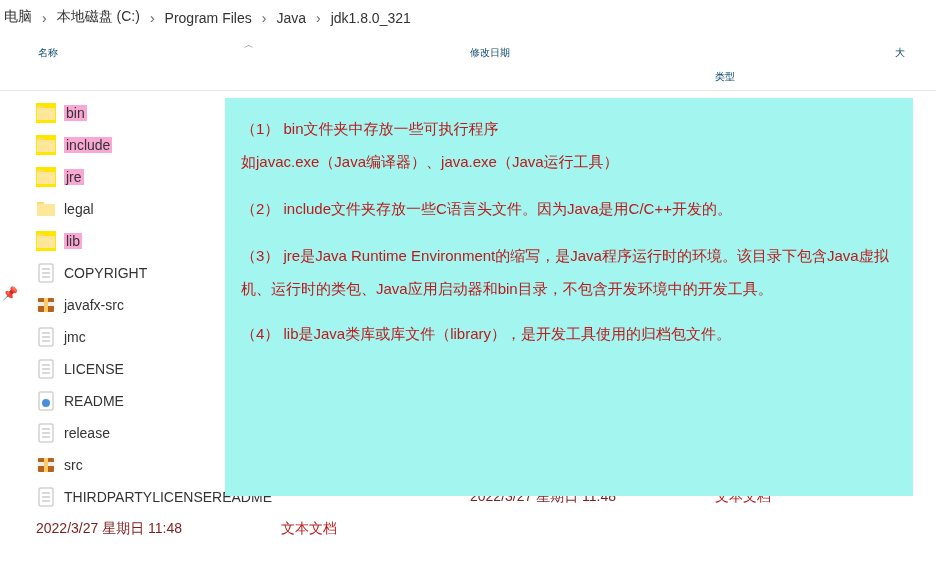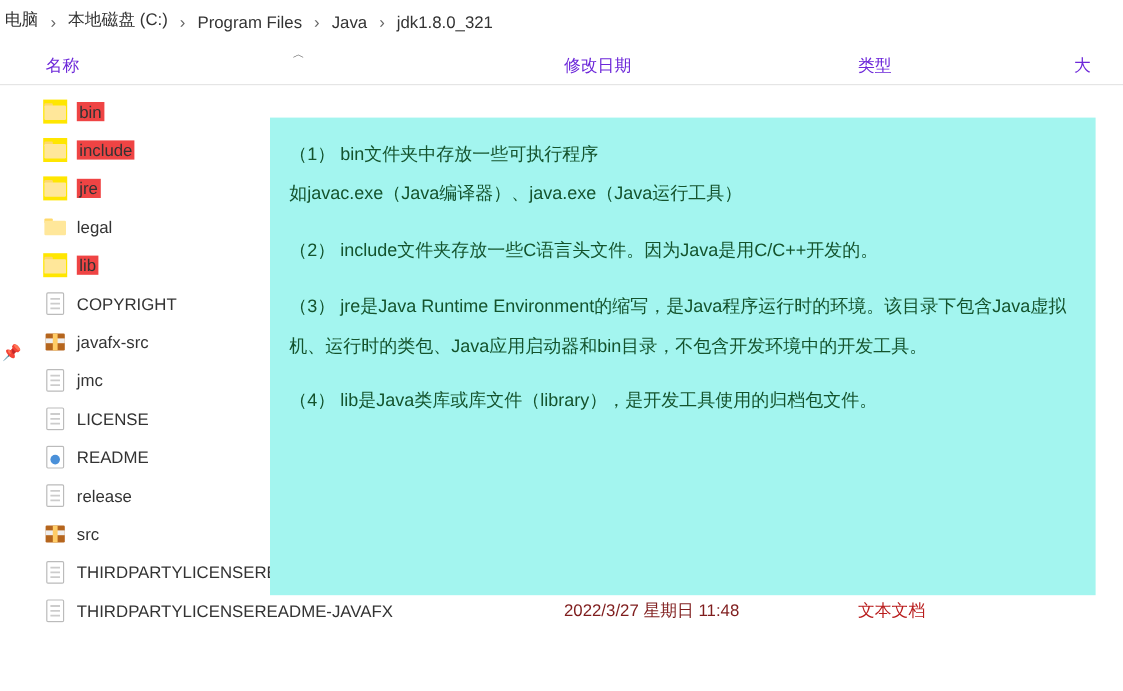--- a/index.html
+++ b/index.html
@@ -3,37 +3,37 @@
   <meta charset="utf-8">
   <style>
     * { margin: 0; padding: 0; box-sizing: border-box; }
     body { font-family: "Microsoft YaHei", sans-serif; font-size: 14px; color: #333; background: #fff; width: 936px; }
     
     .breadcrumb { display: flex; align-items: flex-end; padding: 8px 0 12px 0; font-size: 14px; }
     .breadcrumb-item { padding: 0 4px; }
     .breadcrumb-sep { color: #666; padding: 0 6px; }
     
     .headers { display: flex; border-bottom: 1px solid #e5e5e5; padding: 8px 0 6px 0; position: relative; }
-    .header-col { font-size: 14px; color: #6d28d9; }
+    .header-col { font-size: 10px; color: #0c4a6e; }
     .col-name { width: 470px; padding-left: 38px; }
     .col-date { width: 245px; }
-    .col-type { width: 180px; }
+    .col-type { width: 180px; margin-top: 24px; }
     .sort-chevron { position: absolute; left: 244px; top: 0; font-size: 10px; color: #555; }
     
     .file-list { padding-top: 6px; }
     .file-row { display: flex; align-items: center; height: 32px; padding-left: 36px; }
     .file-col-name { width: 434px; display: flex; align-items: center; gap: 8px; }
     .file-col-date { width: 245px; color: #7f1d1d; }
     .file-col-type { width: 180px; color: #b91c1c; }
     
     .icon { width: 20px; height: 20px; display: flex; align-items: center; justify-content: center; flex-shrink: 0; }
     .folder-icon svg rect.tab { fill: #ffd96a; }
     .folder-icon svg rect.body { fill: #ffe79a; }
     .folder-icon.hl { background: #ffe600; }
-    .folder-icon.hl + .file-name.hl { background: #ef4444; padding: 0 2px; }
+    .folder-icon.hl + .file-name.hl { background: #f9a8d4; padding: 0 2px; }
     
     .archive-icon svg rect { fill: #b5651d; }
     .archive-icon svg rect.stripe { fill: #ffcc66; }
     .archive-icon svg rect.band { fill: #eee; }
     
     .doc-icon svg rect { fill: #fff; stroke: #bbb; stroke-width: 1; }
     .doc-icon svg line { stroke: #ccc; stroke-width: 1.5; }
     
     .html-icon svg rect { fill: #fff; stroke: #bbb; stroke-width: 1; }
     .html-icon svg circle { fill: #4a90d9; }
@@ -42,21 +42,21 @@
     .file-name.hl { background: #ffe600; }
     
     .overlay { 
       position: absolute; 
       left: 225px; top: 98px; 
       width: 688px; height: 398px; 
       background: #a3f5ef; 
       padding: 14px 16px; 
       font-size: 15px; 
       line-height: 2.2; 
-      color: #14532d;
+      color: #b91c1c;
     }
     .overlay .item4 { margin-top: 12px; }
   </style>
 </head>
 <body>
 
 <div class="breadcrumb">
   <span class="breadcrumb-item">电脑</span>
   <span class="breadcrumb-sep">›</span>
   <span class="breadcrumb-item">本地磁盘 (C:)</span>
@@ -252,31 +252,20 @@
             <line x1="4" y1="10" x2="12" y2="10"></line>
             <line x1="4" y1="14" x2="12" y2="14"></line>
           </svg>
         </span>
         <span class="file-name">THIRDPARTYLICENSEREADME</span>
       </div>
       <div class="file-col-date">2022/3/27 星期日 11:48</div>
       <div class="file-col-type">文本文档</div>
     </div>
     <div class="file-row">
-      <div class="file-col-name">
-        <span class="icon doc-icon">
-          <svg width="16" height="20" viewBox="0 0 16 20">
-            <rect x="1" y="1" width="14" height="18" rx="1"></rect>
-            <line x1="4" y1="6" x2="12" y2="6"></line>
-            <line x1="4" y1="10" x2="12" y2="10"></line>
-            <line x1="4" y1="14" x2="12" y2="14"></line>
-          </svg>
-        </span>
-        <span class="file-name">THIRDPARTYLICENSEREADME-JAVAFX</span>
-      </div>
       <div class="file-col-date">2022/3/27 星期日 11:48</div>
       <div class="file-col-type">文本文档</div>
     </div>
   </div>
 
 <span class="pin-icon">📌</span>
 
 <div class="overlay">
   <div>（1） bin文件夹中存放一些可执行程序</div>
   <div>如javac.exe（Java编译器）、java.exe（Java运行工具）</div>

